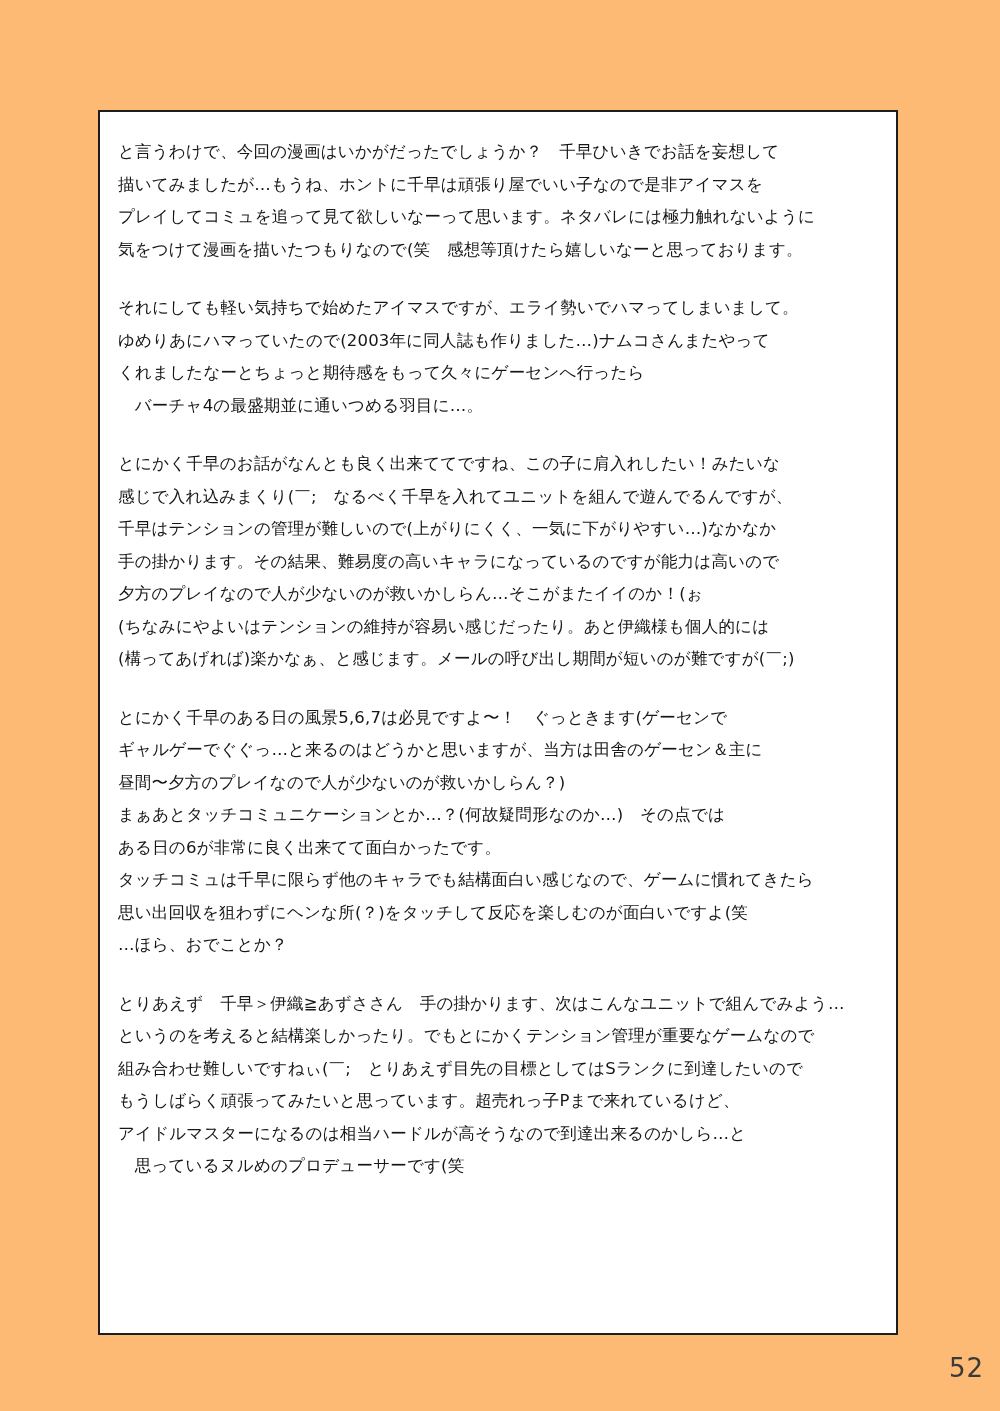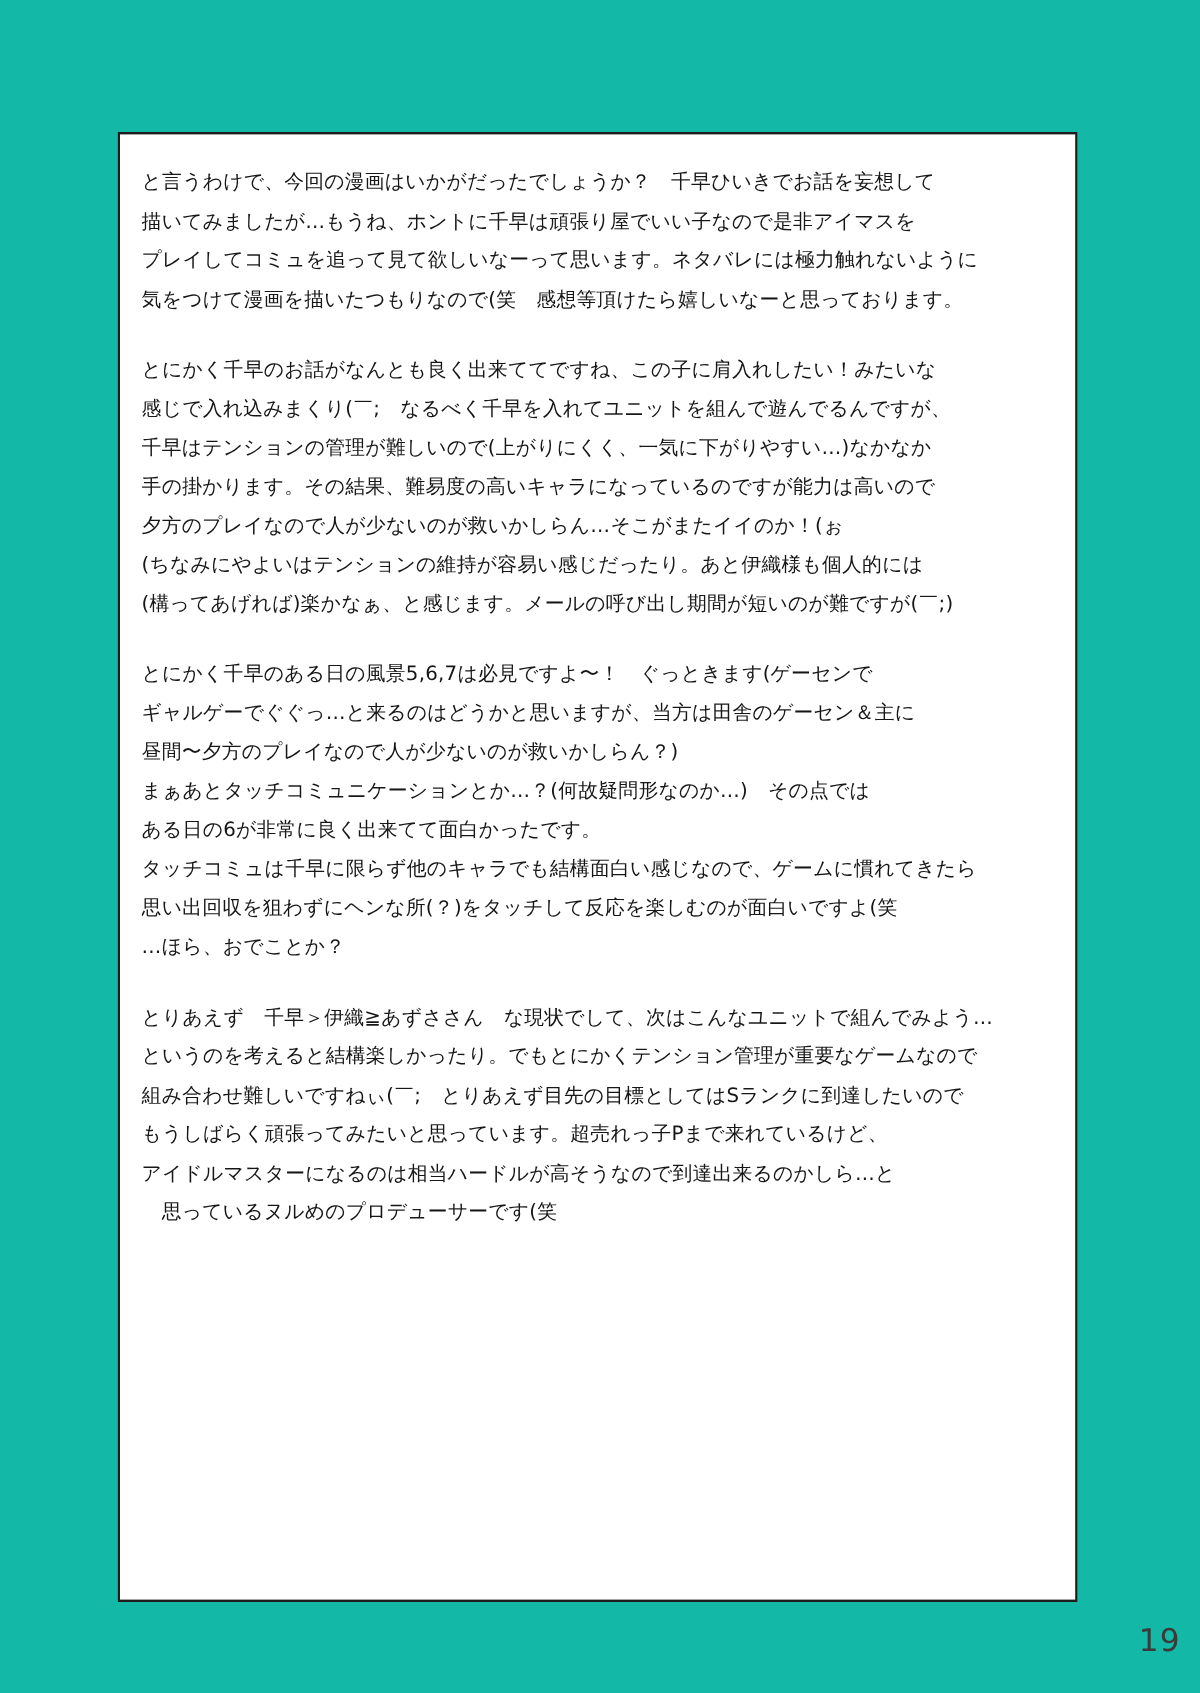--- a/index.html
+++ b/index.html
@@ -11,21 +11,21 @@
     width: 1000px;
     height: 1411px;
     position: relative;
     font-family: "DejaVu Sans", "Liberation Sans", sans-serif;
     color: #1a1a1a;
     overflow: hidden;
   }
   .page {
     position: absolute;
     inset: 0;
-    background: #14b8a6;
+    background: #fdba74;
   }
   .afterword-box {
     position: absolute;
     left: 98px;
     top: 110px;
     width: 800px;
     height: 1225px;
     border: 2px solid #1d1d1d;
     box-sizing: border-box;
     background: #ffffff;
@@ -66,43 +66,47 @@
 
   <div class="afterword-box">
     <div class="content">
 
       <p class="para">と言うわけで、今回の漫画はいかがだったでしょうか？　千早ひいきでお話を妄想して
 描いてみましたが…もうね、ホントに千早は頑張り屋でいい子なので是非アイマスを
 プレイしてコミュを追って見て欲しいなーって思います。ネタバレには極力触れないように
 気をつけて漫画を描いたつもりなので(笑　感想等頂けたら嬉しいなーと思っております。</p>
 
 
+      <p class="para">それにしても軽い気持ちで始めたアイマスですが、エライ勢いでハマってしまいまして。
+ゆめりあにハマっていたので(2003年に同人誌も作りました…)ナムコさんまたやって
+くれましたなーとちょっと期待感をもって久々にゲーセンへ行ったら
+　バーチャ4の最盛期並に通いつめる羽目に…。</p>
 
       <p class="para">とにかく千早のお話がなんとも良く出来ててですね、この子に肩入れしたい！みたいな
 感じで入れ込みまくり(￣;　なるべく千早を入れてユニットを組んで遊んでるんですが、
 千早はテンションの管理が難しいので(上がりにくく、一気に下がりやすい…)なかなか
 手の掛かります。その結果、難易度の高いキャラになっているのですが能力は高いので
 夕方のプレイなので人が少ないのが救いかしらん…そこがまたイイのか！(ぉ
 (ちなみにやよいはテンションの維持が容易い感じだったり。あと伊織様も個人的には
 (構ってあげれば)楽かなぁ、と感じます。メールの呼び出し期間が短いのが難ですが(￣;)</p>
 
       <p class="para">とにかく千早のある日の風景5,6,7は必見ですよ〜！　ぐっときます(ゲーセンで
 ギャルゲーでぐぐっ…と来るのはどうかと思いますが、当方は田舎のゲーセン＆主に
 昼間〜夕方のプレイなので人が少ないのが救いかしらん？)
 まぁあとタッチコミュニケーションとか…？(何故疑問形なのか…)　その点では
 ある日の6が非常に良く出来てて面白かったです。
 タッチコミュは千早に限らず他のキャラでも結構面白い感じなので、ゲームに慣れてきたら
 思い出回収を狙わずにヘンな所(？)をタッチして反応を楽しむのが面白いですよ(笑
 …ほら、おでことか？</p>
 
-      <p class="para gap-small">とりあえず　千早＞伊織≧あずささん　な現状でして、次はこんなユニットで組んでみよう…
+      <p class="para gap-small">とりあえず　千早＞伊織≧あずささん　手の掛かります、次はこんなユニットで組んでみよう…
 というのを考えると結構楽しかったり。でもとにかくテンション管理が重要なゲームなので
 組み合わせ難しいですねぃ(￣;　とりあえず目先の目標としてはSランクに到達したいので
 もうしばらく頑張ってみたいと思っています。超売れっ子Pまで来れているけど、
 アイドルマスターになるのは相当ハードルが高そうなので到達出来るのかしら…と
 　思っているヌルめのプロデューサーです(笑</p>
 
     </div>
   </div>
 
-  <div class="page-number">19</div>
+  <div class="page-number">52</div>
 
 </div>
 
 </body></html>

